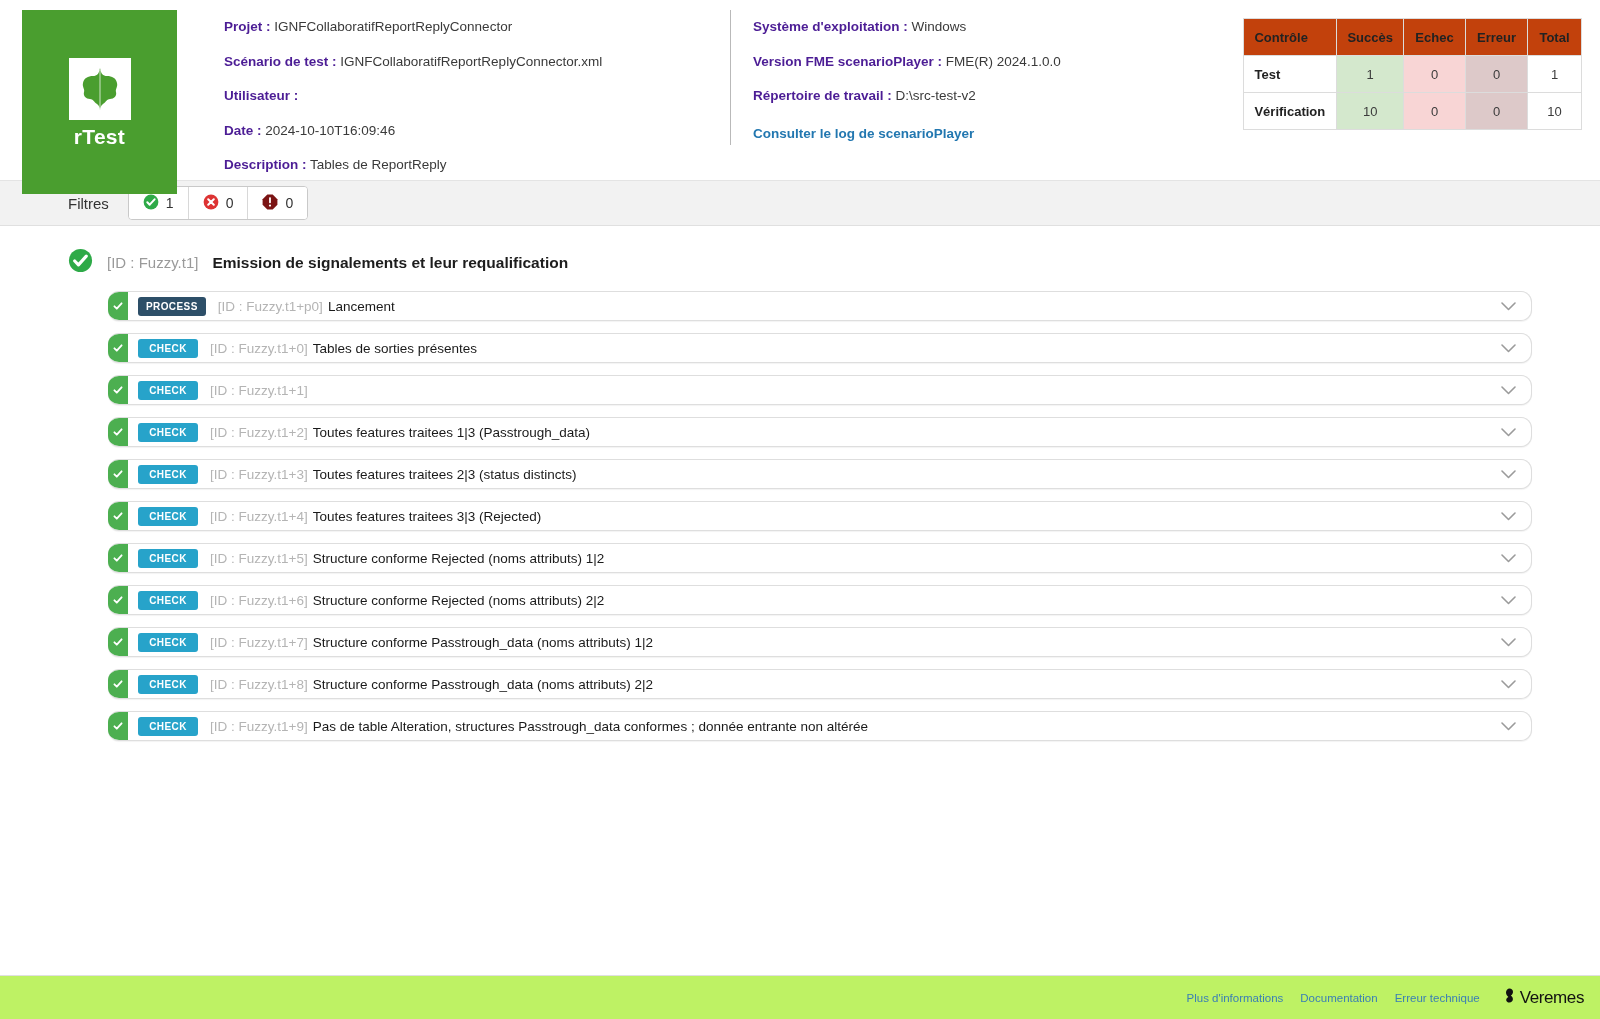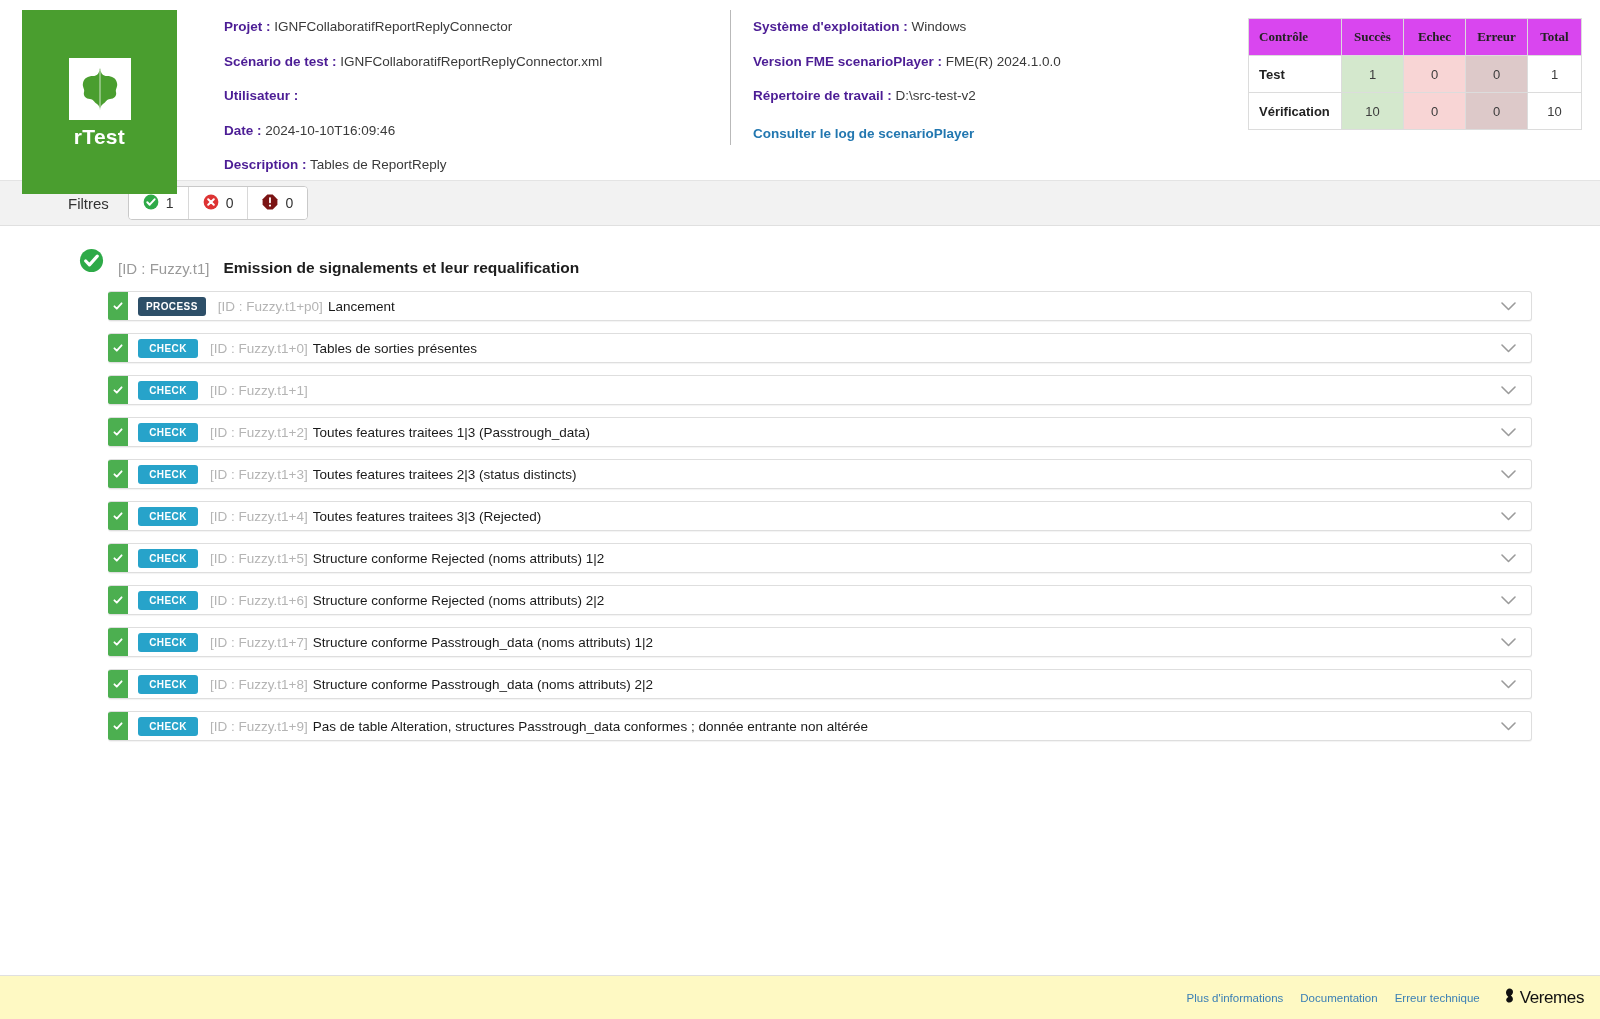--- a/index.html
+++ b/index.html
@@ -102,22 +102,21 @@
     border: 1px solid #dcdcdc;
     text-align: center;
     height: 37px;
     padding: 0 10px;
     font-weight: normal;
     color: #3c3c3c;
   }
   table.summary th {
     font-weight: bold;
     color: #222;
-    background: #d946ef;
-    font-family: Liberation Serif, serif;
+    background: #c2410c;
   }
   table.summary th:first-child,
   table.summary td.rowhead {
     text-align: left;
     font-weight: bold;
     min-width: 93px;
     color: #222;
   }
   td.cell-succ { background: #d4e8cd; min-width: 62px; }
   td.cell-fail { background: #f8d5d5; min-width: 62px; }
@@ -164,25 +163,24 @@
   .sg { display:inline-block; vertical-align: middle; }
 
   
   .content {
     padding: 22px 0 0 0;
     height: calc(1019px - 180px - 54px - 44px);
     overflow: hidden;
   }
   .test-head {
     display: flex;
-    align-items: flex-end;
+    align-items: center;
     gap: 10px;
     padding-left: 68px;
     margin-bottom: 14px;
-    margin-left: 11px;
   }
   .test-head .tid {
     font-size: 15px;
     color: #9a9a9a;
     margin-left: 4px;
   }
   .test-head .ttitle {
     font-size: 15.5px;
     font-weight: bold;
     color: #1d1d1d;
@@ -191,21 +189,21 @@
 
   .rows { padding-left: 108px; padding-right: 68px; }
 
   .row {
     display: flex;
     align-items: stretch;
     height: 30px;
     margin-bottom: 12px;
     border: 1px solid #dedede;
     border-left: none;
-    border-radius: 3px;
+    border-radius: 11px;
     background: #ffffff;
     box-shadow: 0 1px 1px rgba(0,0,0,.05);
     overflow: hidden;
   }
   .row-status {
     width: 20px;
     flex: 0 0 20px;
     background: #4caf50;
     display: flex;
     align-items: center;
@@ -261,21 +259,21 @@
   .footer {
     position: absolute;
     left: 0; right: 0; bottom: 0;
     height: 44px;
     border-top: 1px solid #e0e0e0;
     display: flex;
     align-items: center;
     justify-content: flex-end;
     padding-right: 16px;
     gap: 17px;
-    background: #fef9c3;
+    background: #bef264;
   }
   .footer a {
     font-size: 11.5px;
     color: #3a7fb5;
     text-decoration: none;
     cursor: pointer;
   }
   .veremes {
     display: flex;
     align-items: center;

